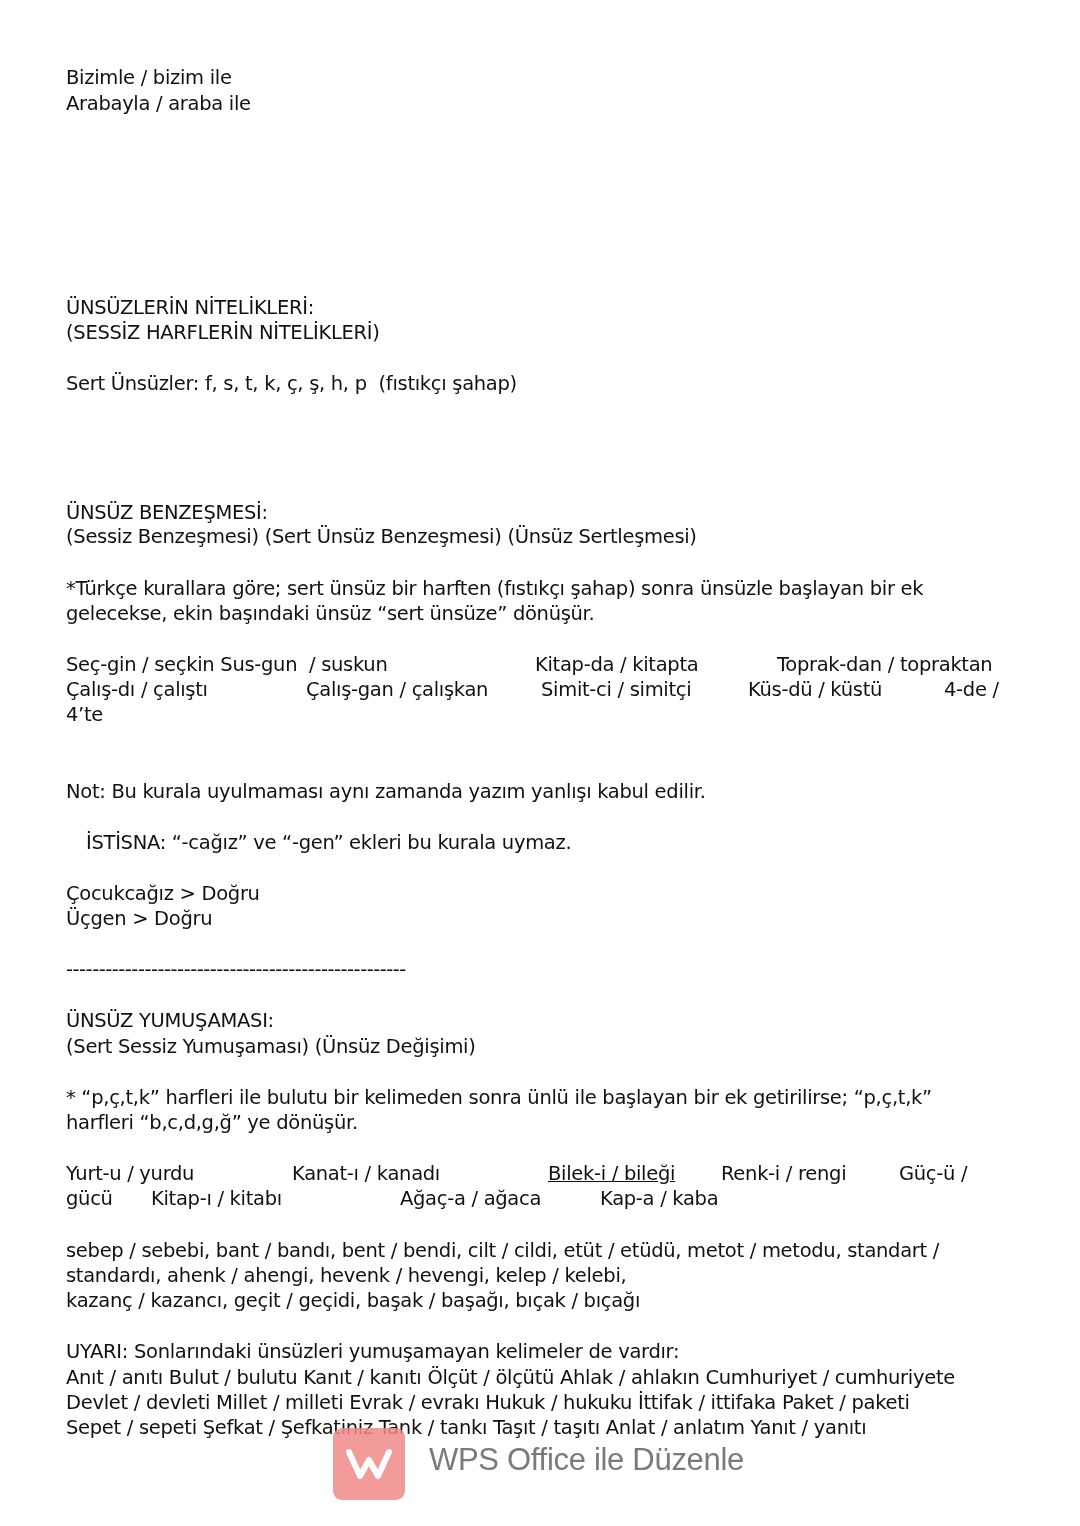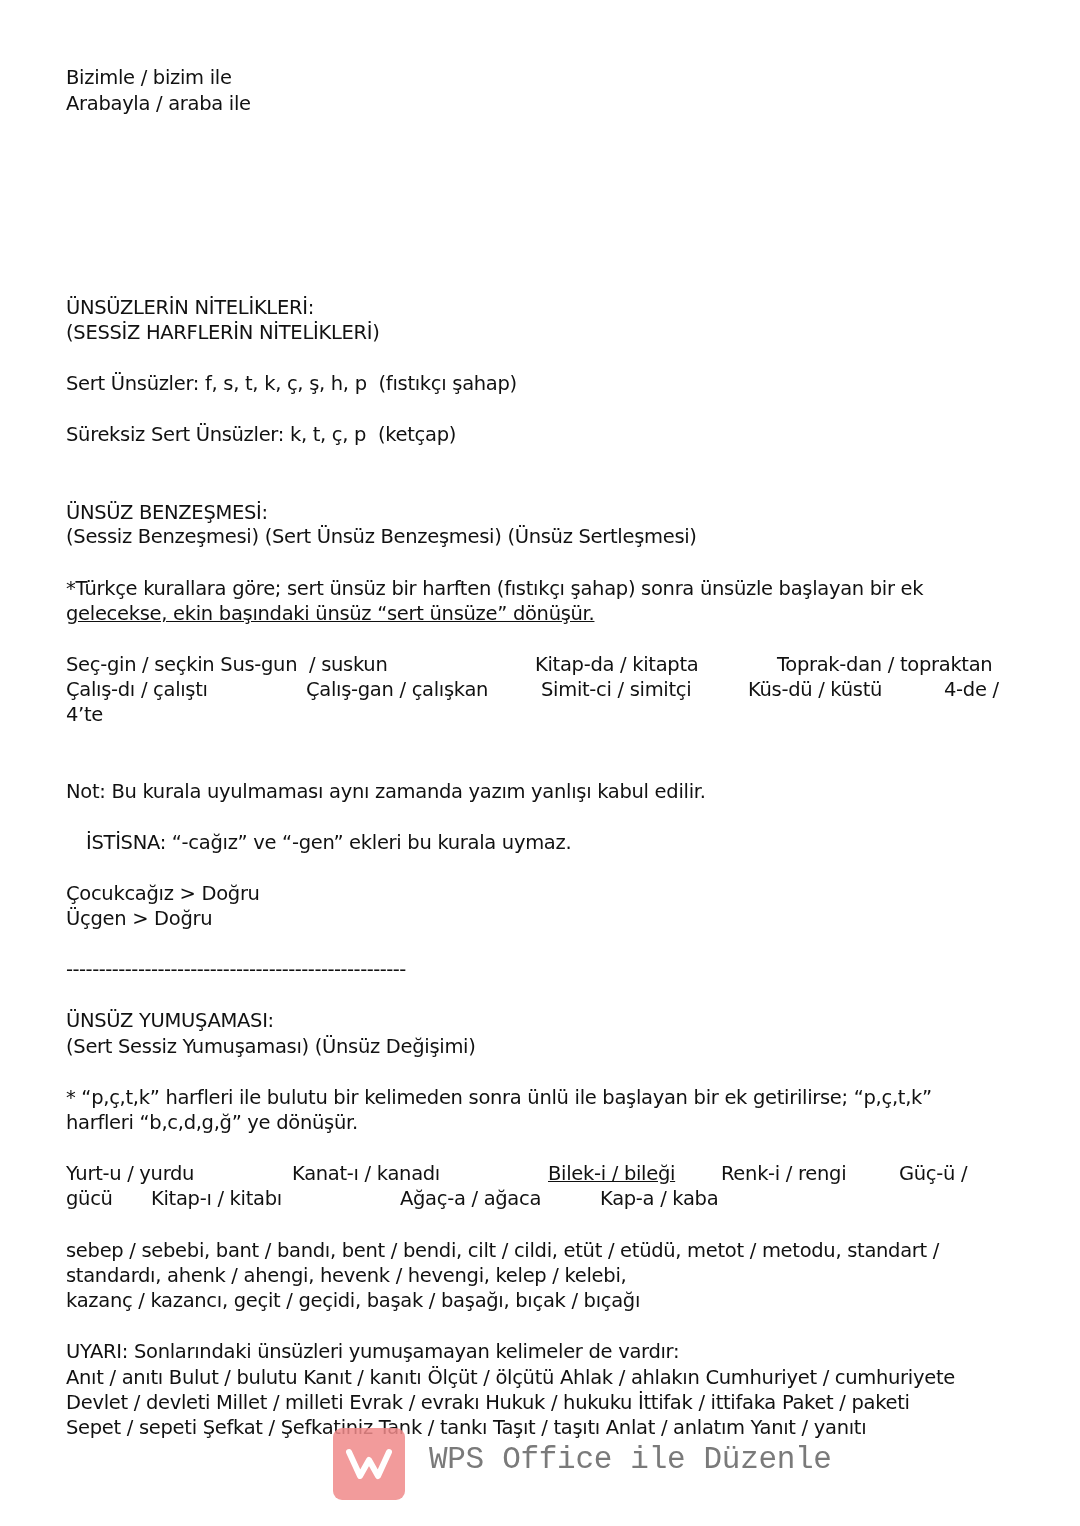--- a/index.html
+++ b/index.html
@@ -19,41 +19,40 @@
     .watermark {
       position: absolute; left: 333px; top: 1428px; height: 72px; width: 450px;
     }
     .wm-logo {
       position: absolute; left: 0; top: 0; width: 72px; height: 72px;
       background: #f08a8a; opacity: 0.85; border-radius: 9px;
     }
     .wm-logo svg { position: absolute; left: 13px; top: 20px; }
     .wm-text {
       position: absolute; left: 96px; top: 14px;
-      font-family: Liberation Mono, monospace;
+      font-family: Liberation Sans, sans-serif;
       font-size: 31px; color: #7a7a7a; white-space: pre; letter-spacing: -0.3px;
     }
   </style>
 </head>
 <body>
 
 <div class="page">
 
   <div class="line" style="left:66px; top:65px;">Bizimle / bizim ile</div>
   <div class="line" style="left:66px; top:91px;">Arabayla / araba ile</div>
 
   <div class="line" style="left:66px; top:295px;">ÜNSÜZLERİN NİTELİKLERİ:</div>
   <div class="line" style="left:66px; top:320px;">(SESSİZ HARFLERİN NİTELİKLERİ)</div>
   <div class="line" style="left:66px; top:371px;">Sert Ünsüzler: f, s, t, k, ç, ş, h, p  (fıstıkçı şahap)</div>
-  <div class="line" style="left:66px; top:422px;">Süreksiz Sert Ünsüzler: k, t, ç, p  (ketçap)</div>
 
   <div class="line" style="left:66px; top:500px;">ÜNSÜZ BENZEŞMESİ:</div>
   <div class="line" style="left:66px; top:524px;">(Sessiz Benzeşmesi) (Sert Ünsüz Benzeşmesi) (Ünsüz Sertleşmesi)</div>
   <div class="line" style="left:66px; top:576px;">*Türkçe kurallara göre; sert ünsüz bir harften (fıstıkçı şahap) sonra ünsüzle başlayan bir ek</div>
-  <div class="line" style="left:66px; top:601px;text-decoration:underline;">gelecekse, ekin başındaki ünsüz “sert ünsüze” dönüşür.</div>
+  <div class="line" style="left:66px; top:601px;">gelecekse, ekin başındaki ünsüz “sert ünsüze” dönüşür.</div>
 
   <div class="line row" style="top:652px;">
     <span class="seg" style="left:66px;">Seç-gin / seçkin Sus-gun  / suskun</span>
     <span class="seg" style="left:487px;margin-left:48px;">Kitap-da / kitapta</span>
     <span class="seg" style="left:777px;">Toprak-dan / topraktan</span>
   </div>
   <div class="line row" style="top:677px;">
     <span class="seg" style="left:66px;">Çalış-dı / çalıştı</span>
     <span class="seg" style="left:306px;">Çalış-gan / çalışkan</span>
     <span class="seg" style="left:541px;">Simit-ci / simitçi</span>

